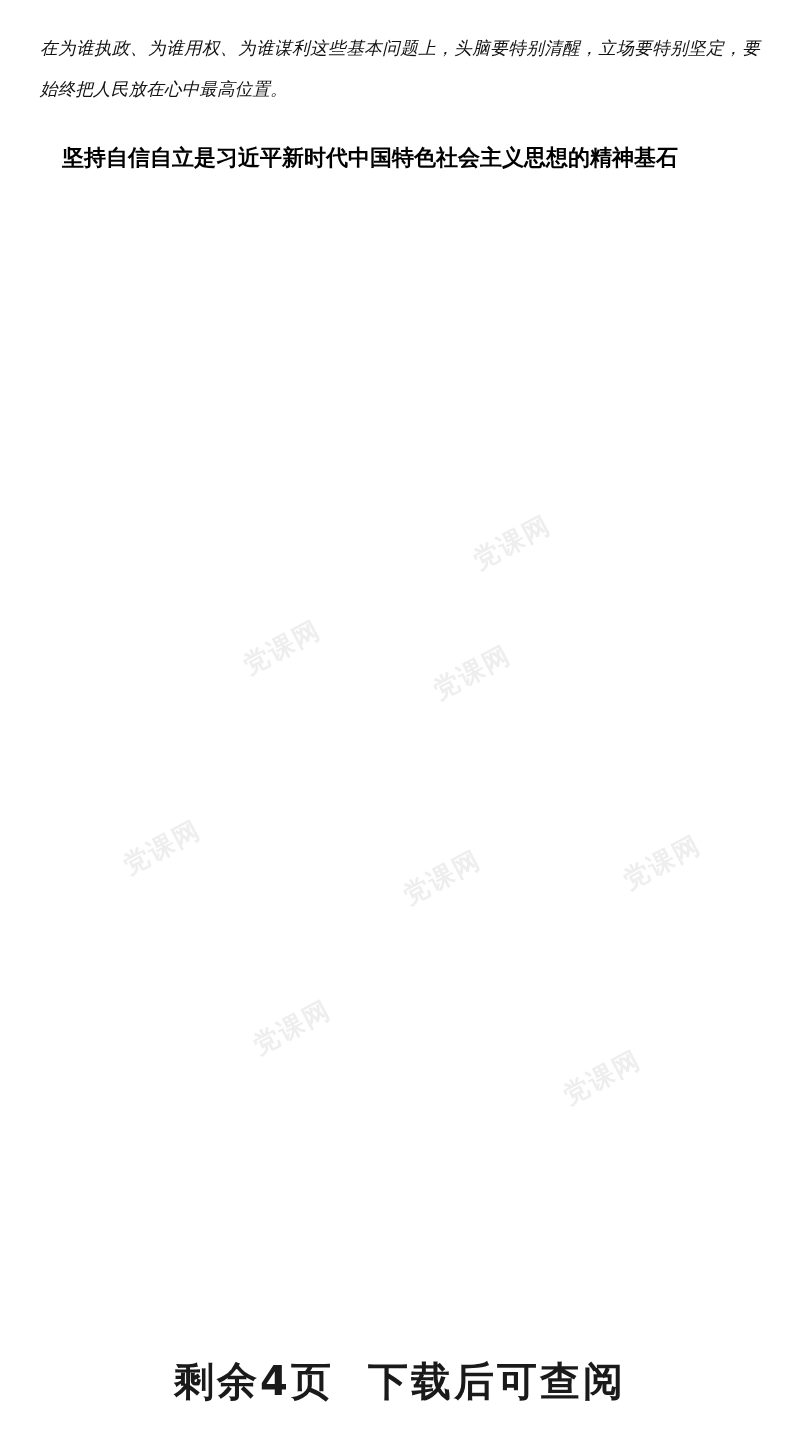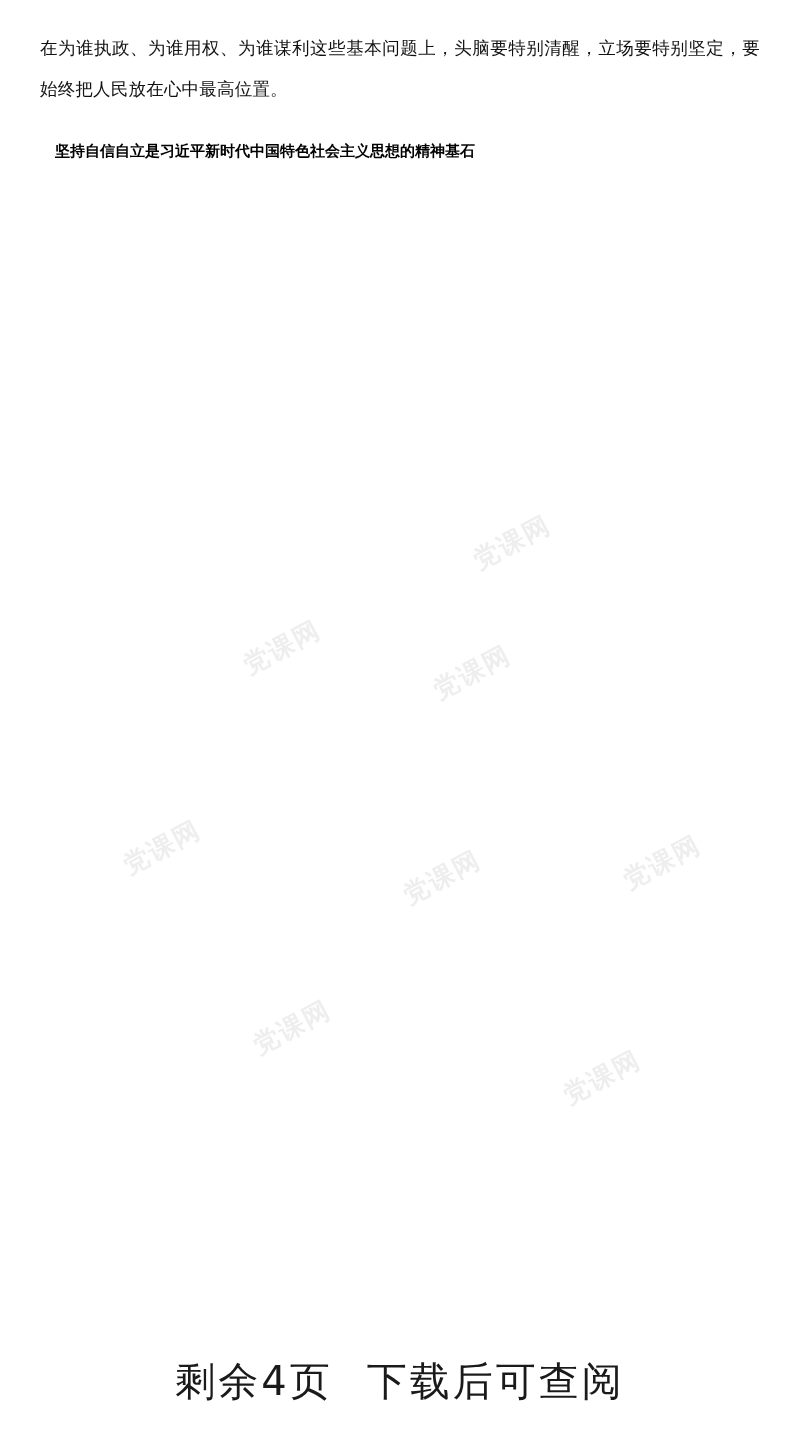--- a/index.html
+++ b/index.html
@@ -30,29 +30,30 @@
   }
 
   p.para {
     margin: 0 0 26px 0;
     font-size: 17.5px;
     line-height: 2.35;
     text-align: justify;
     text-justify: inter-ideograph;
     letter-spacing: 0.2px;
     color: #111111;
+    font-style: italic;
   }
 
   p.para.indent {
     text-indent: 2em;
   }
 
   h2.section-heading {
     margin: 14px 0 26px 0;
-    font-size: 15px;
+    font-size: 22px;
     line-height: 2.0;
     font-weight: bold;
     text-indent: 1em;
     color: #000000;
   }
 
   .tail-cut {
     overflow: hidden;
   }
 
@@ -85,21 +86,21 @@
     z-index: 5;
     background: linear-gradient(to bottom, rgba(255,255,255,0) 0%, rgba(255,255,255,0.85) 32%, #ffffff 62%);
     display: flex;
     align-items: flex-end;
     justify-content: center;
     padding-bottom: 46px;
     box-sizing: border-box;
   }
   .footer-text {
     font-size: 40px;
-    font-weight: normal;
+    font-weight: bold;
     color: #1a1a1a;
     letter-spacing: 3px;
     display: flex;
     gap: 34px;
     align-items: baseline;
   }
   .footer-text span {
     white-space: nowrap;
   }
 </style>

